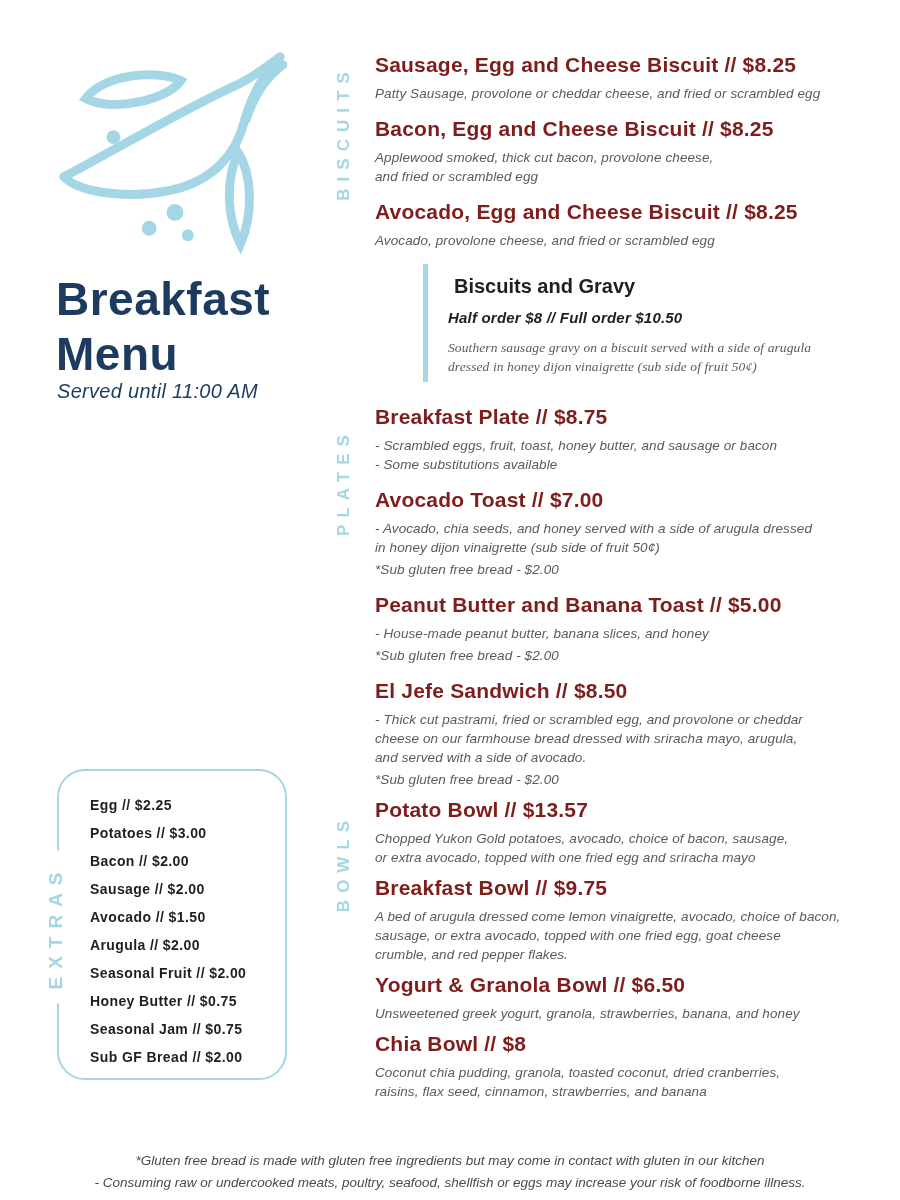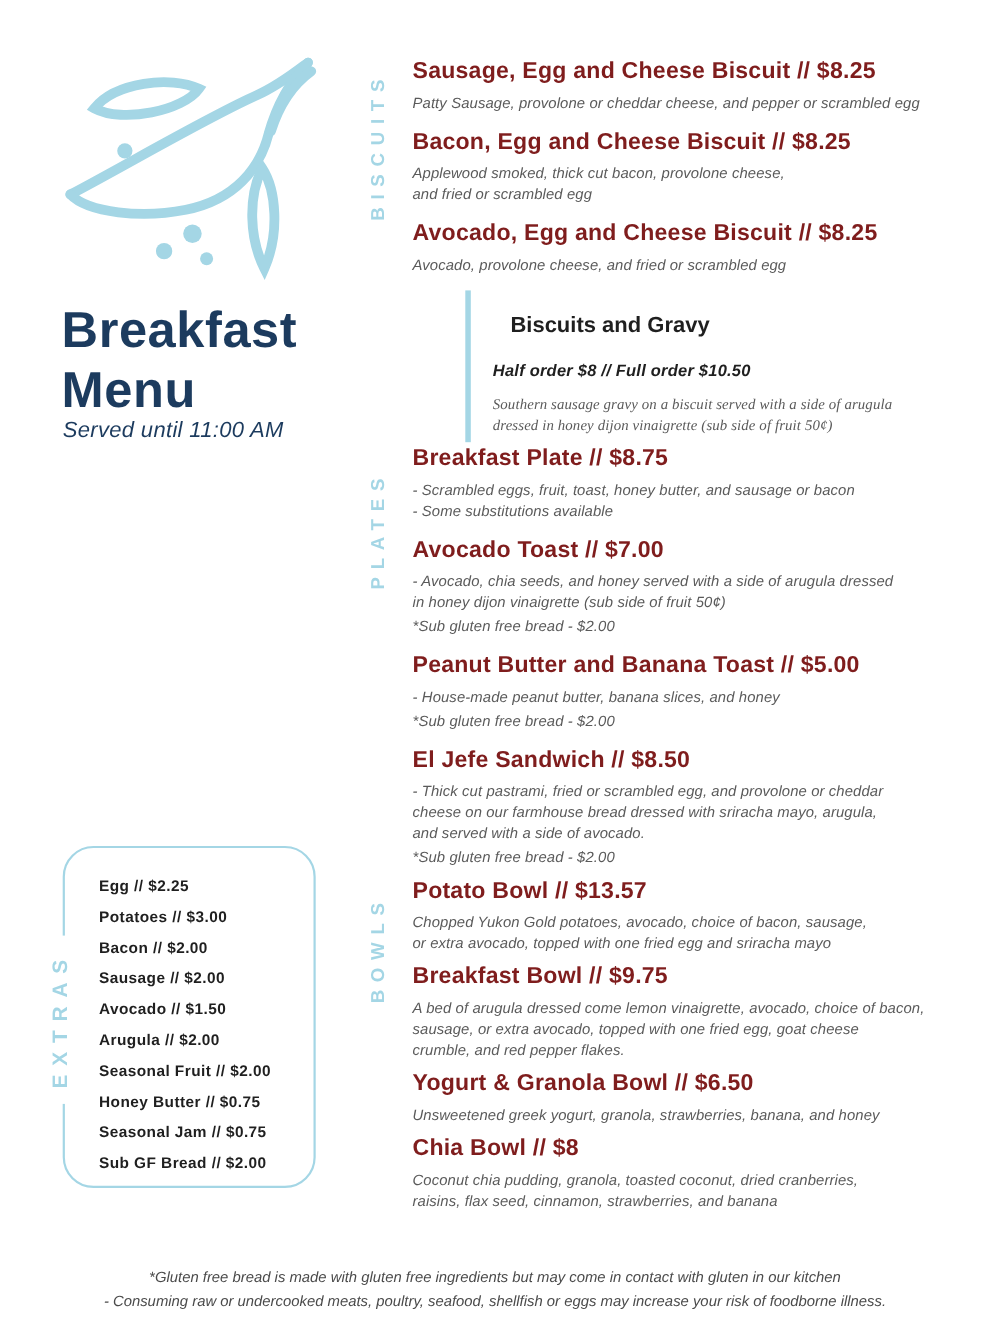--- a/index.html
+++ b/index.html
@@ -61,21 +61,21 @@
   }
   .desc-line.note { margin-top:3px; }
 
   
   .callout {
     position:absolute; left:423px; top:264px; width:470px;
     border-left:5px solid #a4d6e5;
     padding:3px 0 6px 20px;
   }
   .callout-title {
-    margin:16px; font-size:20px; font-weight:bold; color:#1f1f1f;
+    margin:6px; font-size:20px; font-weight:bold; color:#1f1f1f;
     line-height:26px; white-space:nowrap;
   }
   .callout-price {
     margin-top:3px;
     font-size:15px; font-weight:bold; font-style:italic; color:#1f1f1f;
     line-height:26px; white-space:nowrap; letter-spacing:0.2px;
   }
   .callout-desc { margin-top:7px;font-family:Liberation Serif, serif; }
 
   
@@ -129,21 +129,21 @@
   </div>
   <div class="subtitle">Served until 11:00 AM</div>
 
   <div class="vlabel biscuits">BISCUITS</div>
   <div class="vlabel plates">PLATES</div>
   <div class="vlabel bowls">BOWLS</div>
 
   <div class="col biscuits">
     <div class="menu-item">
       <h3 class="item-title">Sausage, Egg and Cheese Biscuit // $8.25</h3>
-      <div class="desc-line">Patty Sausage, provolone or cheddar cheese, and pepper or scrambled egg</div>
+      <div class="desc-line">Patty Sausage, provolone or cheddar cheese, and fried or scrambled egg</div>
     </div>
     <div class="menu-item">
       <h3 class="item-title">Bacon, Egg and Cheese Biscuit // $8.25</h3>
       <div class="desc-line">Applewood smoked, thick cut bacon, provolone cheese,</div>
       <div class="desc-line">and fried or scrambled egg</div>
     </div>
     <div class="menu-item">
       <h3 class="item-title">Avocado, Egg and Cheese Biscuit // $8.25</h3>
       <div class="desc-line">Avocado, provolone cheese, and fried or scrambled egg</div>
     </div>

